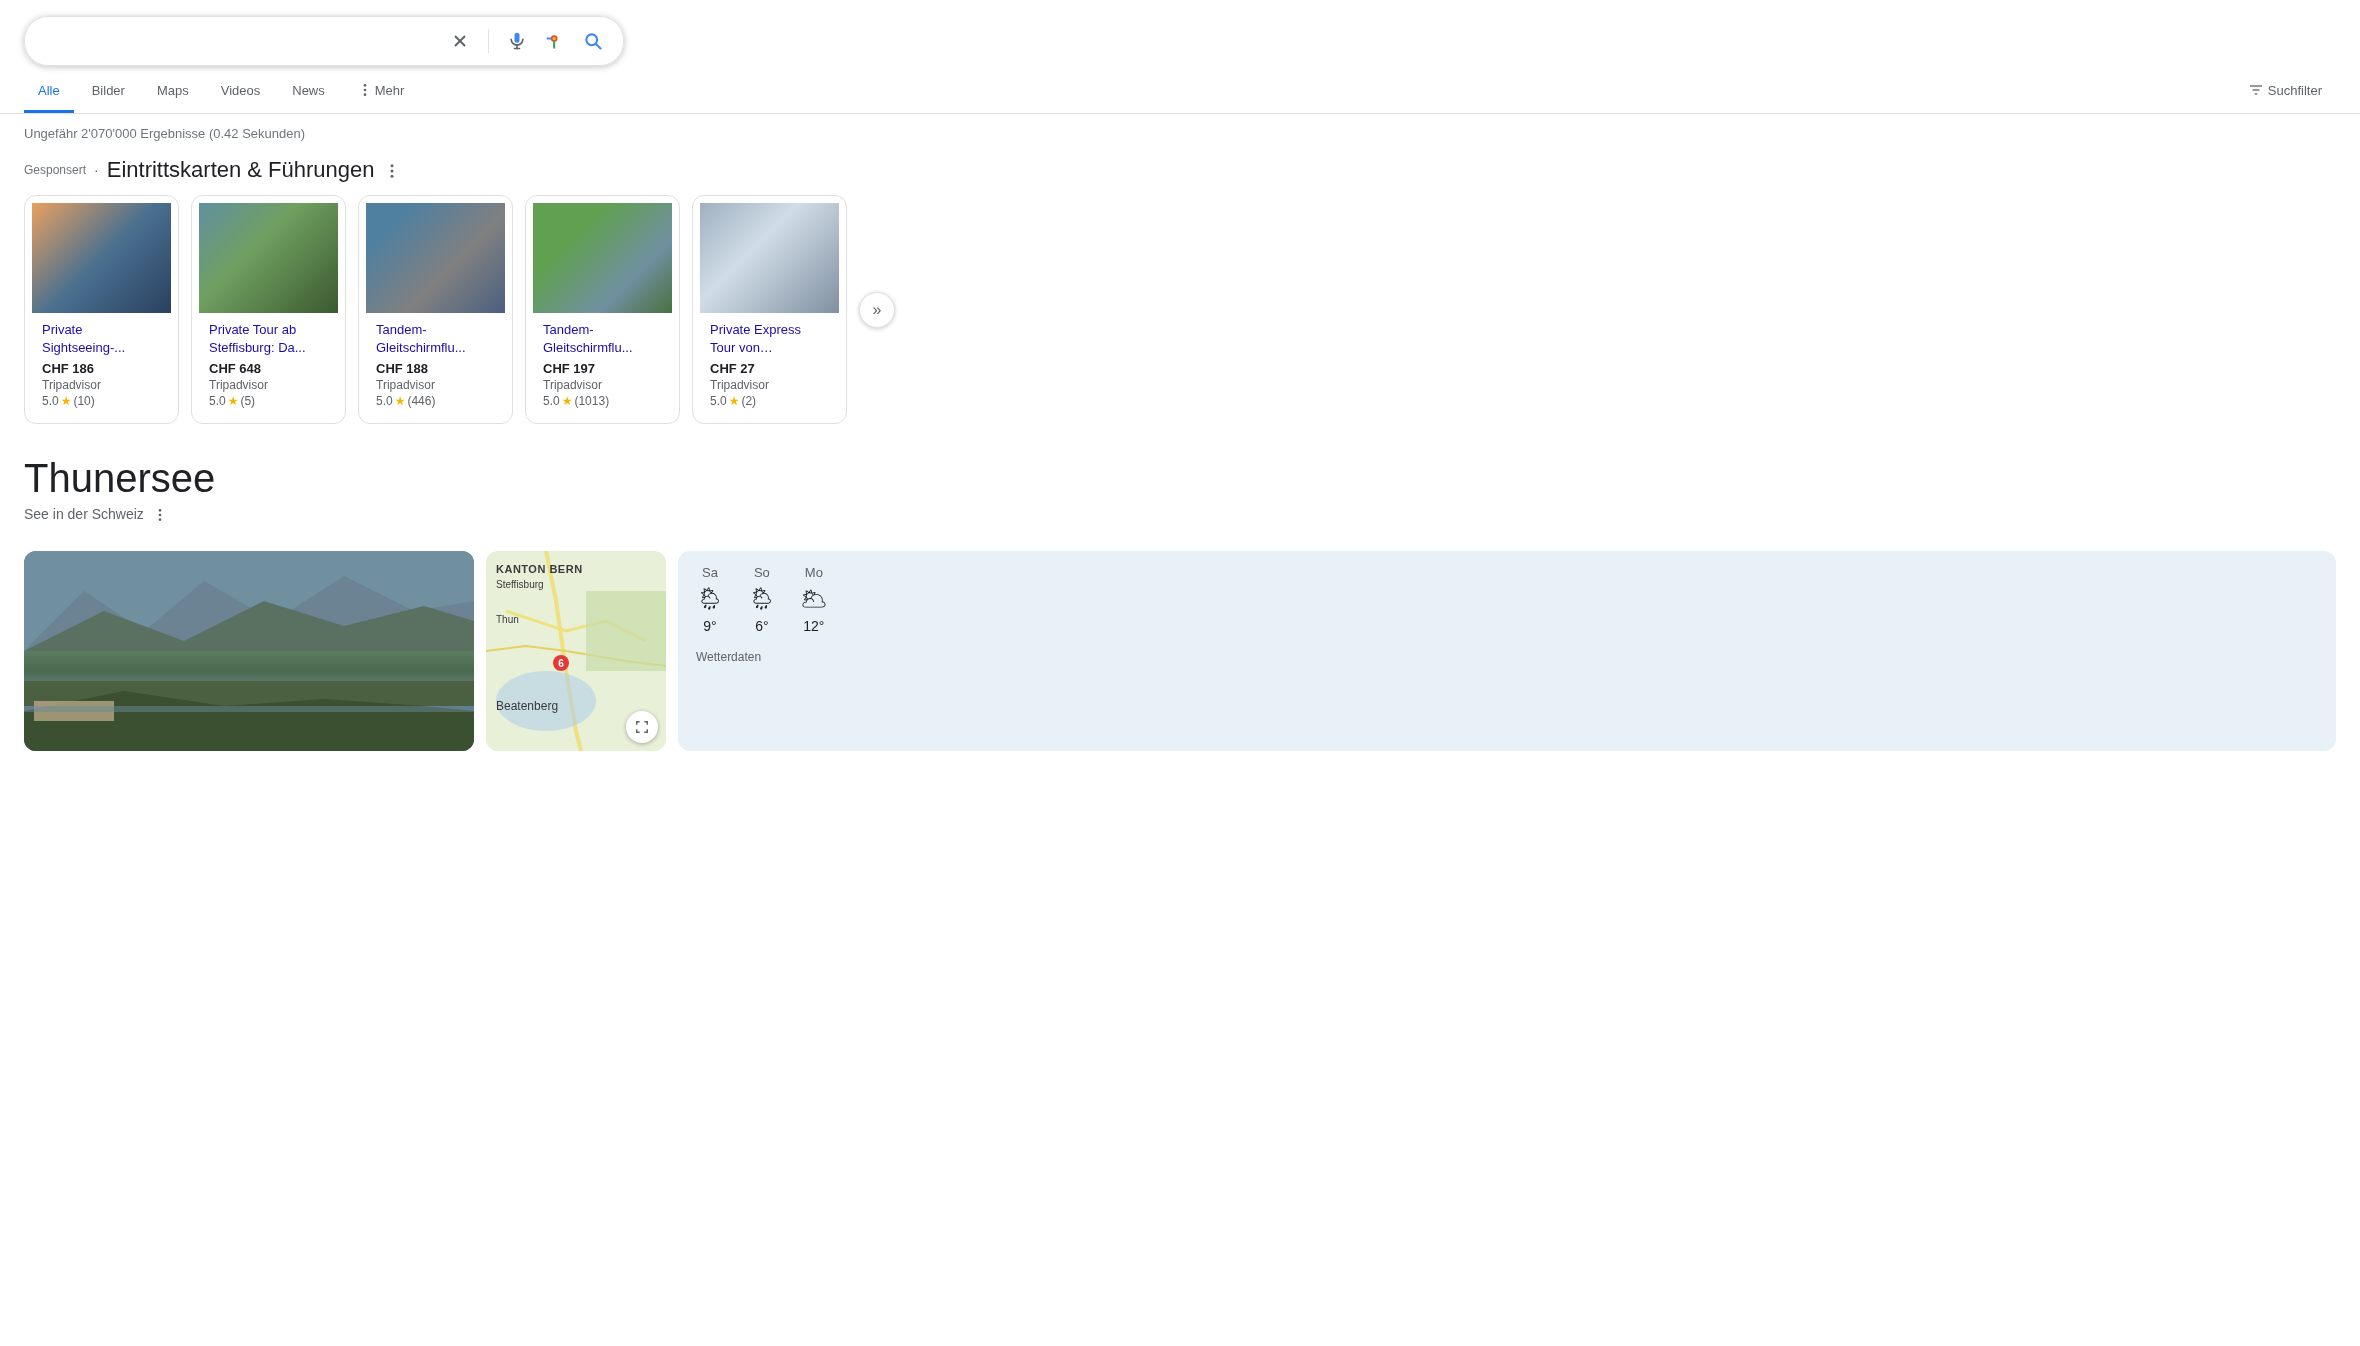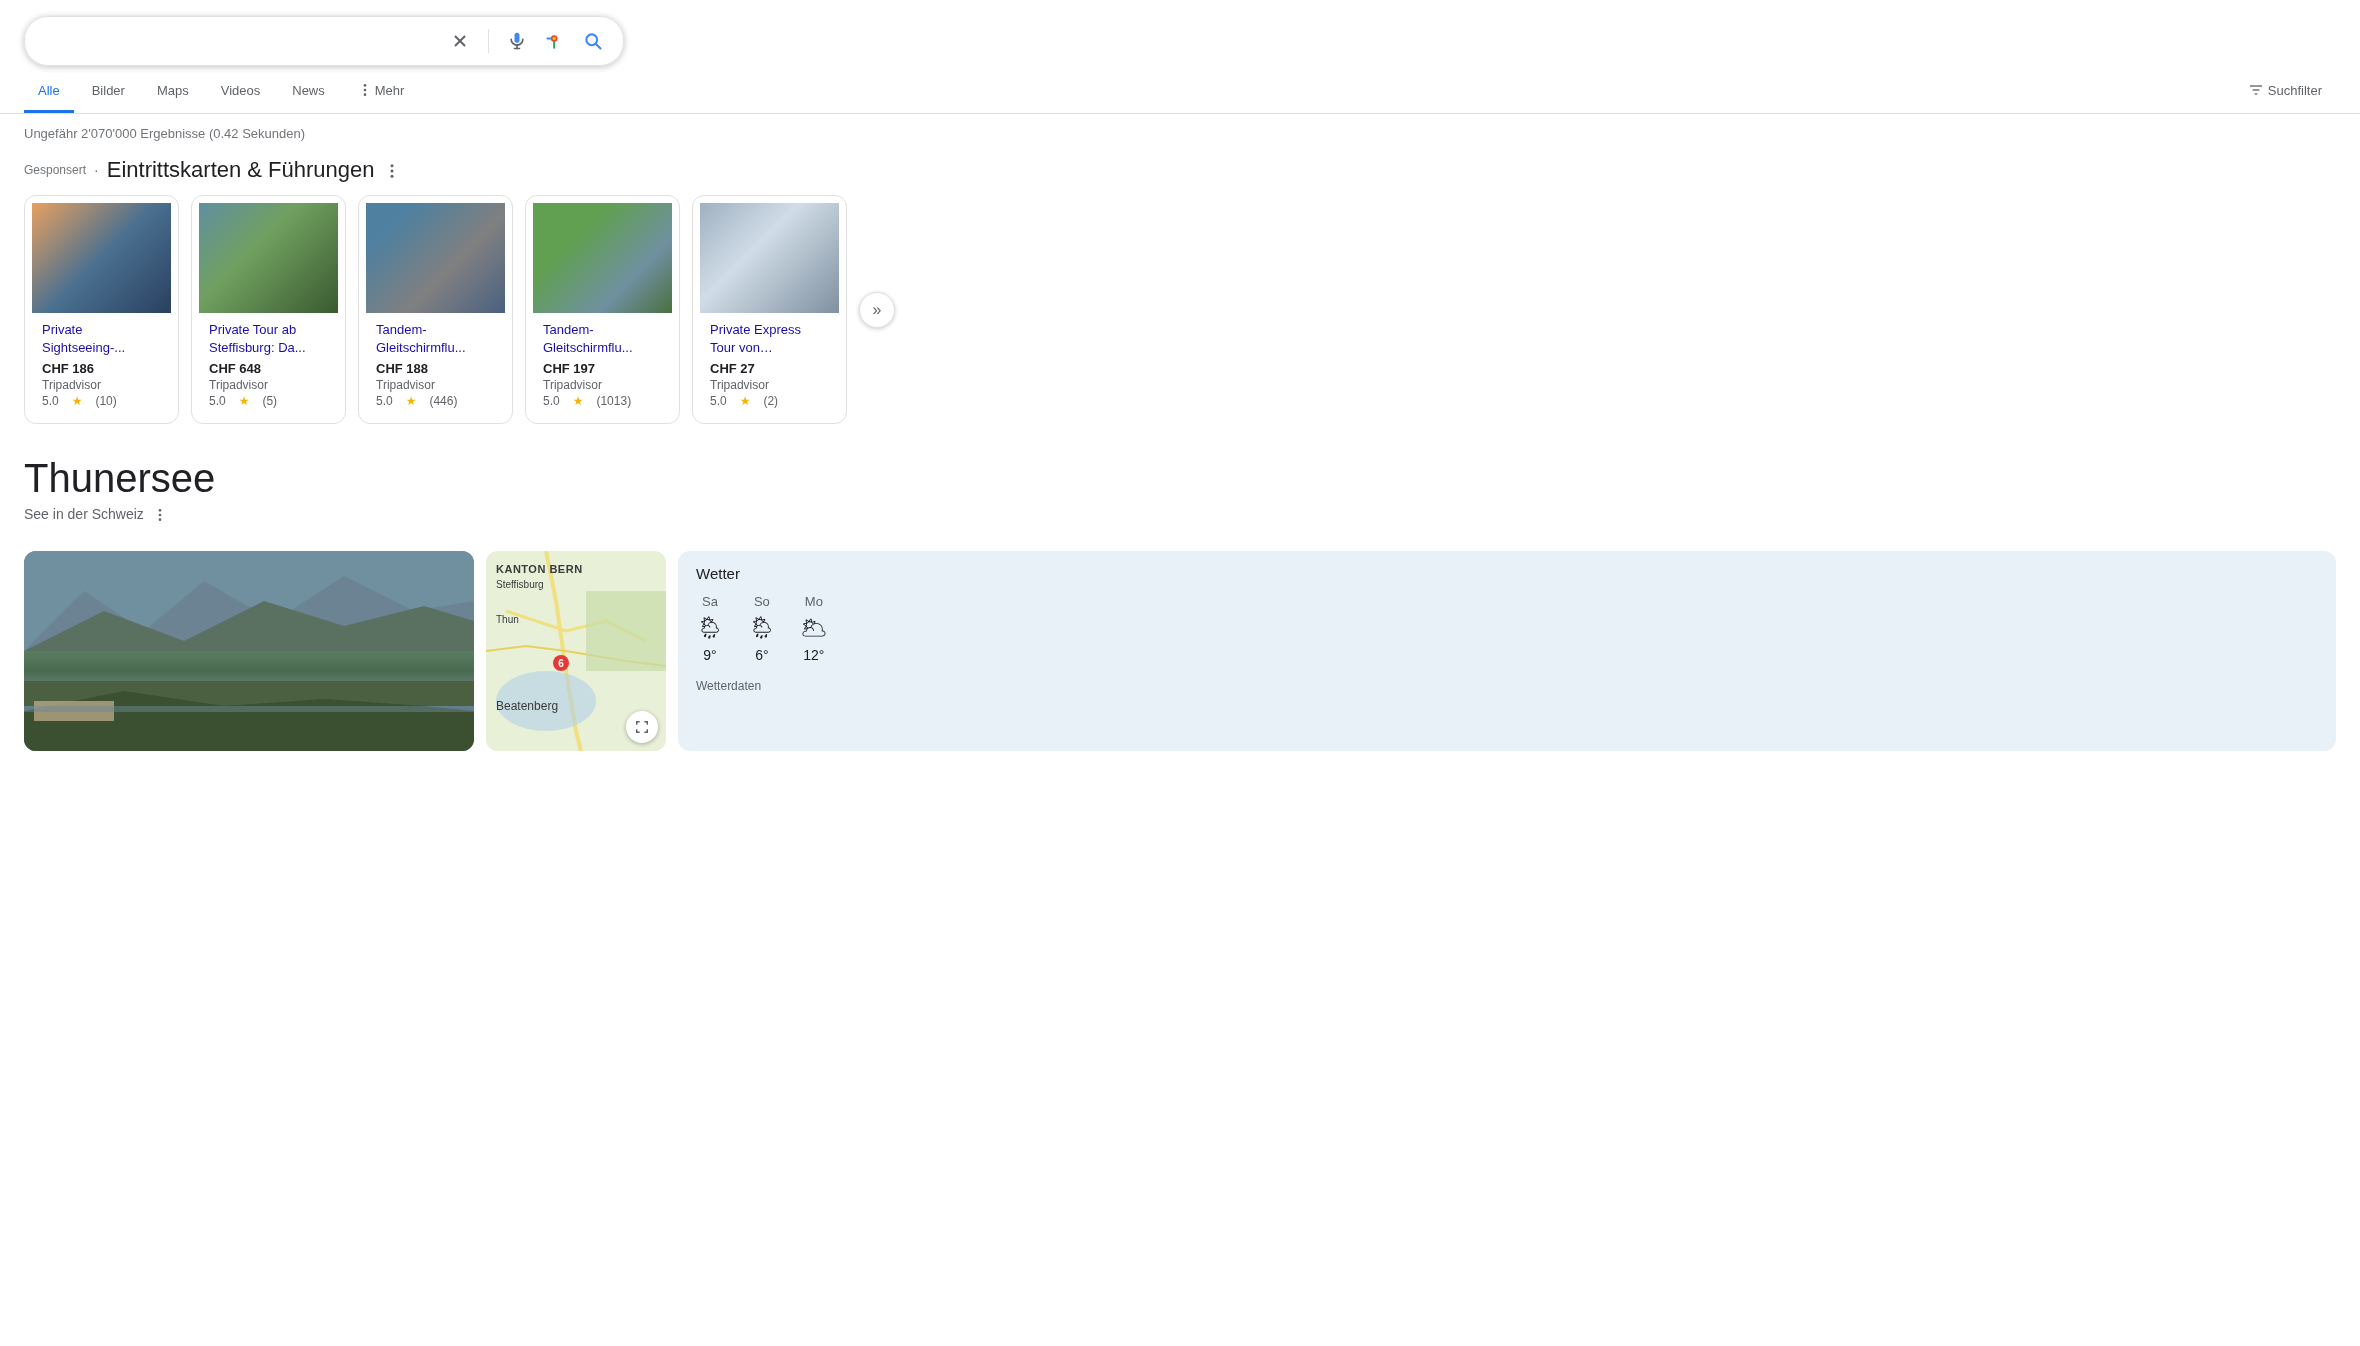--- a/index.html
+++ b/index.html
@@ -157,21 +157,21 @@
       color: #202124;
     }
     .product-card-source {
       font-size: 12px;
       color: #5f6368;
       margin: 2px 0;
     }
     .product-card-rating {
       display: flex;
       align-items: center;
-      gap: 13px;
+      gap: 2px;
       font-size: 12px;
       color: #5f6368;
     }
     .star { color: #f4b400; }
     .next-btn {
       display: flex;
       align-items: center;
       justify-content: center;
       width: 36px;
       height: 36px;
@@ -519,21 +519,20 @@
     </div>
     <div style="position:absolute; bottom:38px; left:10px; font-size:12px; color:#3a3a3a;">Beatenberg</div>
     <div class="map-expand-btn">
       <svg width="14" height="14" viewBox="0 0 24 24" fill="none" stroke="#5f6368" stroke-width="2.5">
         <path d="M8 3H3v5M16 3h5v5M8 21H3v-5M16 21h5v-5"></path>
       </svg>
     </div>
   </div>
 
   <div class="weather-panel">
-    <div class="weather-title">Wetter</div>
     <div class="weather-days">
 
       <div class="weather-day">
         <div class="weather-day-name">Sa</div>
         <div class="weather-icon" style="font-size:22px;">🌦</div>
         <div class="weather-temp">9°</div>
       </div>
 
       <div class="weather-day">
         <div class="weather-day-name">So</div>

